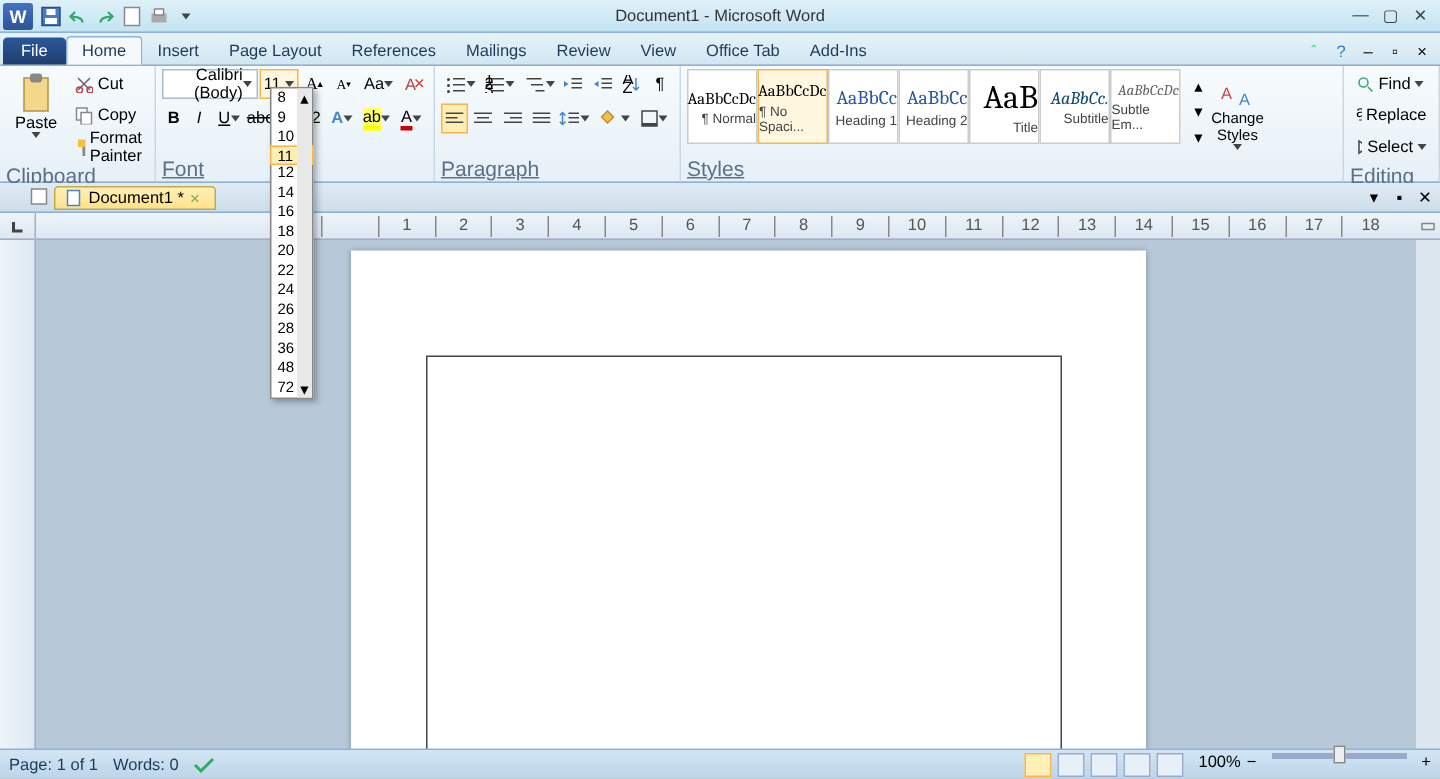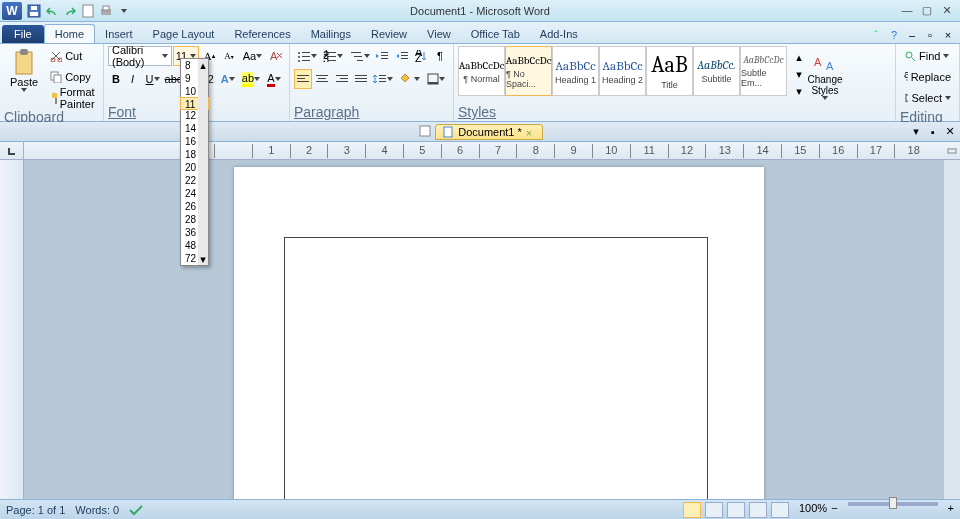--- a/index.html
+++ b/index.html
@@ -18,30 +18,30 @@
 .help-row { position:absolute; right:4px; display:flex; gap:2px; }
 .help-row div { width:16px; height:16px; display:flex; align-items:center; justify-content:center; cursor:pointer; }
 .ribbon { height:78px; background:linear-gradient(#f7fbfd,#e7f0f7); display:flex; border-bottom:1px solid #8db2d8; }
 .group { border-right:1px solid #c7d8e6; padding:2px 4px 0; display:flex; flex-direction:column; justify-content:space-between; }
 .group-label { text-align:left; color:#5a7088; font-size:14px; padding:1px 0;text-decoration:underline; }
 .group-body { display:flex; gap:2px; flex:1; }
 .v-split { display:flex; flex-direction:column; gap:1px; }
 .big-btn { display:flex; flex-direction:column; align-items:center; padding:2px 6px; cursor:pointer; }
 .small-btn { height:20px; padding:0 4px; display:flex; align-items:center; gap:3px; cursor:pointer; font-size:11px; }
 .row { display:flex; gap:1px; align-items:center; }
-.font-combo { width:68px; height:20px; border:1px solid #abc; background:#fff; padding:0 3px; display:flex; align-items:center; justify-content:space-between; cursor:pointer; }
+.font-combo { width:68px; height:20px; border:1px solid #abc; background:#fff; padding:0 3px; display:flex; align-items:center; justify-content:space-between; cursor:pointer;text-align:right; }
 .size-combo { width:28px; height:20px; border:1px solid #f5b64e; background:#fff7e0; padding:0 2px; display:flex; align-items:center; justify-content:space-between; cursor:pointer; }
 .tool { width:20px; height:20px; display:flex; align-items:center; justify-content:center; cursor:pointer; }
 .tool.wide { width:28px; }
 .style-gallery { display:flex; gap:0; }
-.style-item { width:47px; height:50px; border:1px solid #ccc; background:#fff; display:flex; flex-direction:column; align-items:center; justify-content:center; cursor:pointer; font-size:9px; color:#444; }
+.style-item { width:47px; height:50px; border:1px solid #ccc; background:#fff; display:flex; flex-direction:column; align-items:flex-end; justify-content:center; cursor:pointer; font-size:9px; color:#444; }
 .style-item.sel { border:1px solid #f5b64e; background:#fff7e0; }
 .style-preview { font-family:Cambria,serif; }
 .style-label { font-size:9px; margin-top:2px; }
-.doc-tabs { height:20px; background:linear-gradient(#e0ebf3,#cdddeb); display:flex; align-items:center; padding-left:2px; border-bottom:1px solid #8db2d8; position:relative;justify-content:center; }
+.doc-tabs { height:20px; background:linear-gradient(#e0ebf3,#cdddeb); display:flex; align-items:center; padding-left:20px; border-bottom:1px solid #8db2d8; position:relative; }
 .doc-tab { background:linear-gradient(#fff0b8,#ffe28a); border:1px solid #c9a946; padding:1px 6px; display:flex; align-items:center; gap:4px; border-radius:3px 3px 0 0; cursor:pointer; }
 .doc-tab-close { width:10px; height:10px; color:#7a5; cursor:pointer; }
 .doc-nav { position:absolute; right:2px; display:flex; gap:1px; }
 .doc-nav div { width:16px; height:16px; display:flex; align-items:center; justify-content:center; cursor:pointer; }
 .ruler-area { height:18px; background:linear-gradient(#eef4f9,#dce8f2); border-bottom:1px solid #aac; display:flex; }
 .ruler-corner { width:24px; border-right:1px solid #aac; display:flex; align-items:center; justify-content:center; }
 .ruler-h { flex:1; position:relative; overflow:hidden; }
 .ruler-scale { position:absolute; left:190px; top:2px; height:14px; display:flex; font-size:8px; color:#555; }
 .ruler-seg { width:37.8px; border-left:1px solid #888; text-align:center; position:relative; }
 .ruler-toggle { width:16px; display:flex; align-items:center; justify-content:center; cursor:pointer; }

